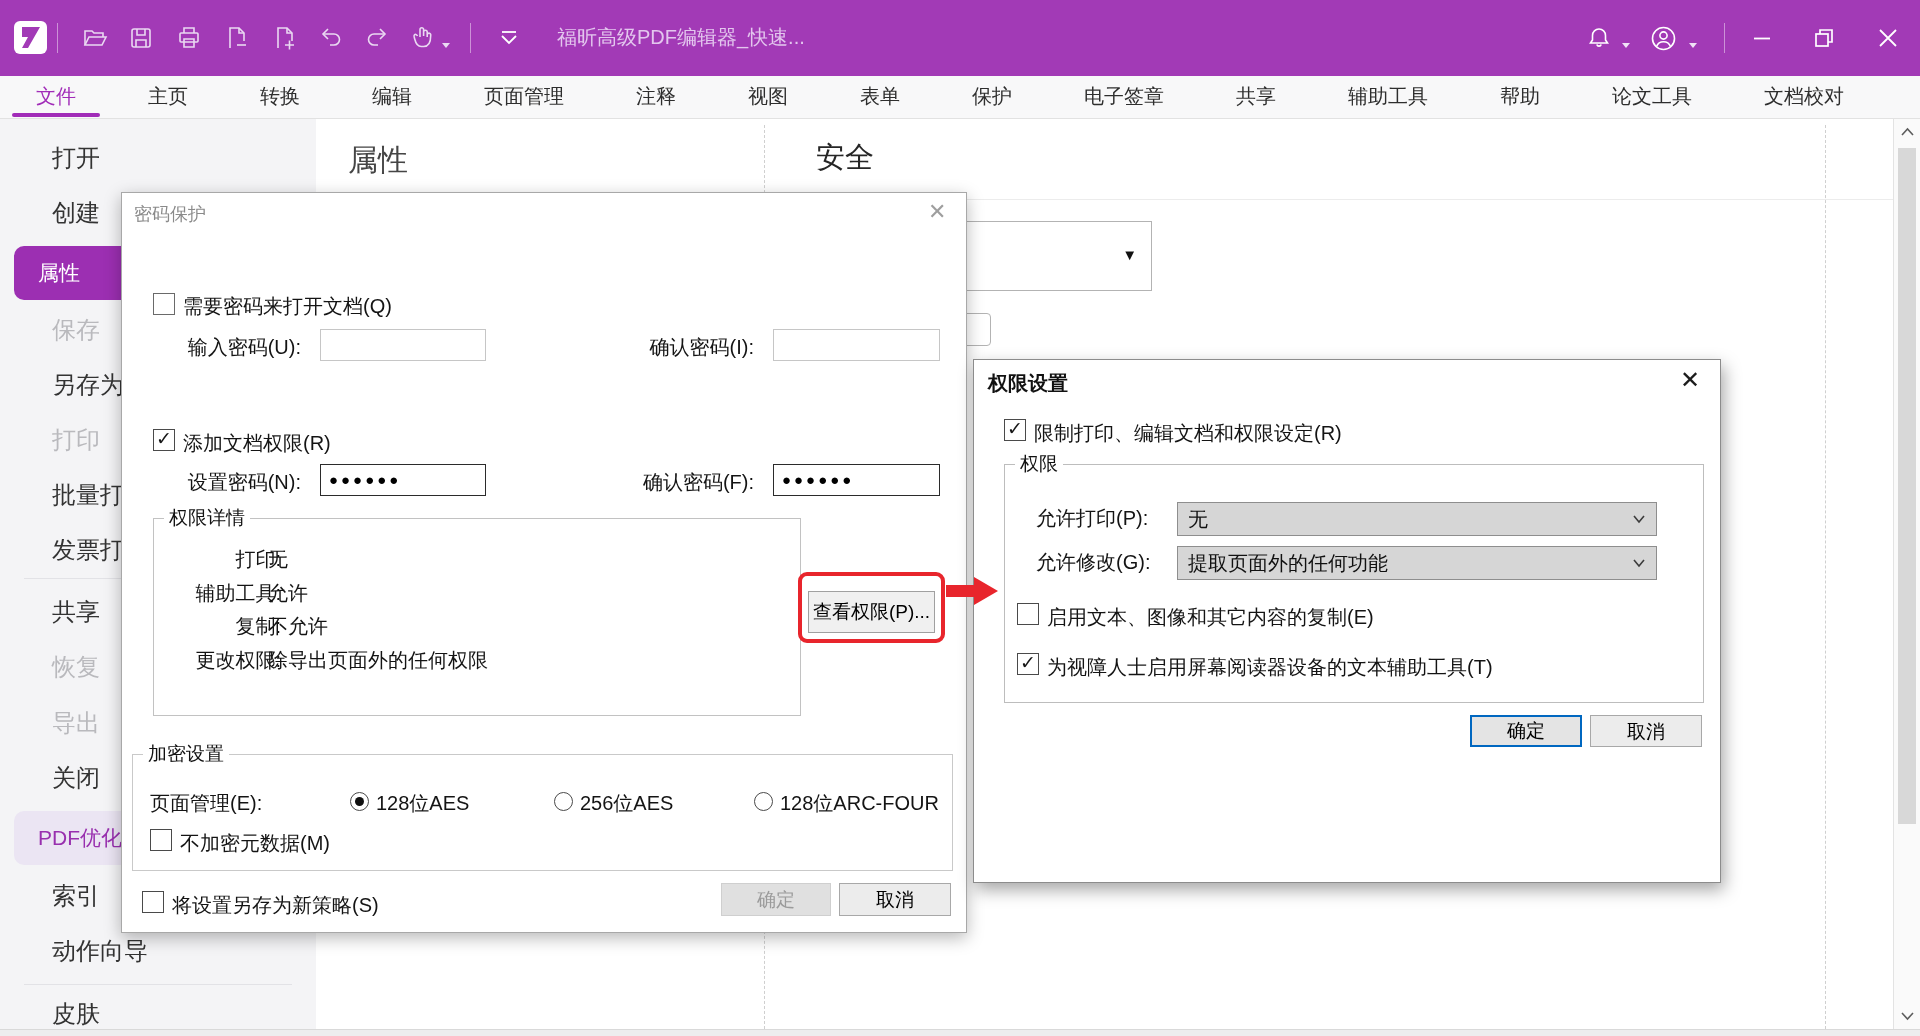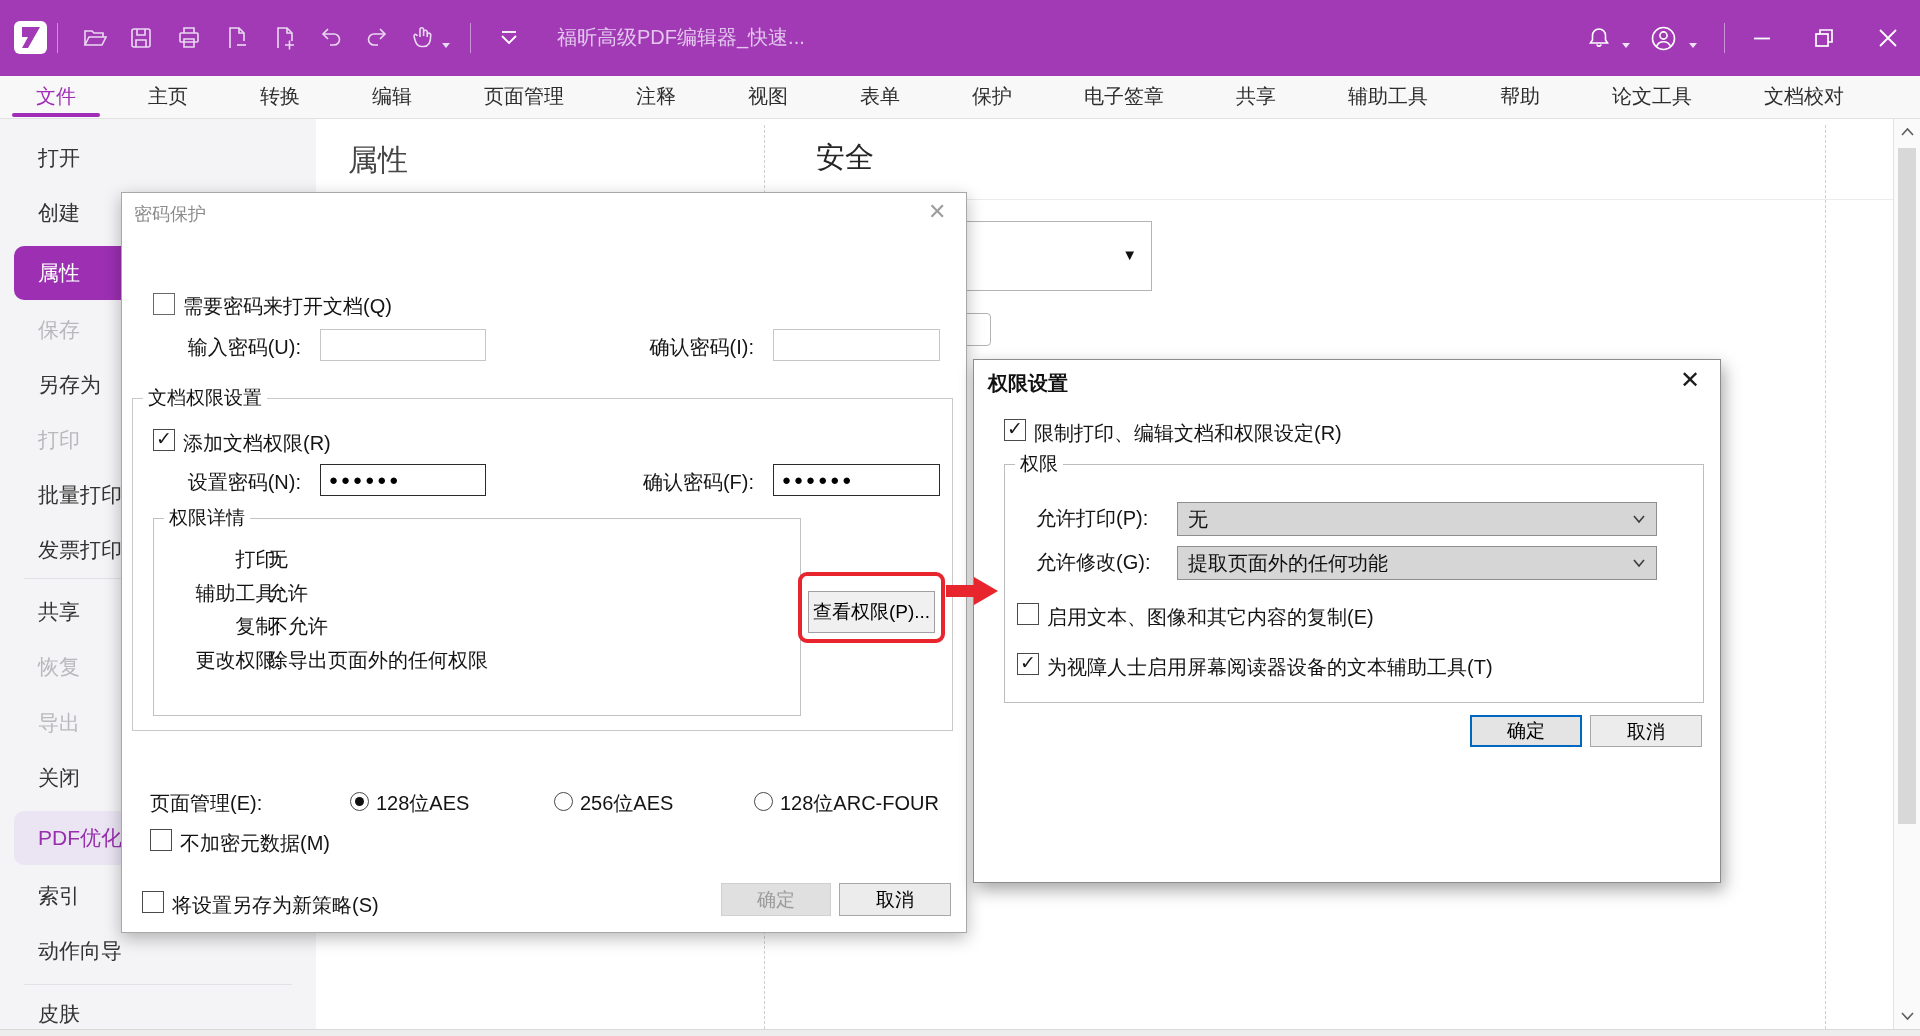--- a/index.html
+++ b/index.html
@@ -16,21 +16,21 @@
   .searchbox input{position:absolute;left:58px;top:10px;width:460px;height:30px;background:transparent;border:none;outline:none;
        font-size:20px;color:#fff;font-family:inherit;}
   .searchbox input::placeholder{color:rgba(255,255,255,.55);}
   
   .menubar{left:0;top:76px;width:1920px;height:43px;background:#f8f8f9;border-bottom:1px solid #e2e2e2;display:flex;box-sizing:border-box;}
   .menu-item{padding:0 36px;line-height:41px;font-size:20px;color:#2e2e2e;position:relative;white-space:nowrap;cursor:default;}
   .menu-item.active{color:#a12cb8;}
   .menu-item.active::after{content:"";position:absolute;left:12px;right:12px;bottom:1px;height:4px;border-radius:2px;background:#a12cb8;}
   
   .sidebar{left:0;top:119px;width:316px;height:910px;background:#f4f4f6;}
-  .side-item{position:absolute;left:0;width:316px;height:44px;line-height:44px;font-size:21px;color:#333;padding-left:38px;box-sizing:border-box;}
+  .side-item{position:absolute;left:0;width:316px;height:44px;line-height:44px;font-size:24px;color:#333;padding-left:52px;box-sizing:border-box;}
   .side-item.disabled{color:#b9b9bd;}
   .side-pill{position:absolute;left:14px;width:294px;height:54px;border-radius:10px;line-height:54px;font-size:21px;padding-left:24px;box-sizing:border-box;}
   .side-pill.active{background:#9c2fb2;color:#fff;}
   .side-pill.highlight{background:#ebe5f3;color:#982fae;}
   .side-div{position:absolute;left:24px;width:268px;height:1px;background:#e2e2e6;}
   
   .content-title{position:absolute;font-size:30px;color:#454545;}
   .section-title{position:absolute;font-size:29px;color:#262626;}
   .hline{position:absolute;height:1px;background:#ececec;}
   .vdash{position:absolute;width:0;border-left:1px dashed #cfcfcf;}
@@ -259,43 +259,43 @@
   <div class="dlg-title1">密码保护</div>
   <div class="dlg-close1">✕</div>
 
   <div class="cb" style="left:31px;top:100px;border-color:#6a6a6a"></div>
   <div class="dlabel" style="left:61px;top:100px">需要密码来打开文档(Q)</div>
   <div class="rlabel" style="left:10px;top:141px;width:169px">输入密码(U):</div>
   <div class="ibox light" style="left:198px;top:136px;width:166px;height:32px"></div>
   <div class="rlabel" style="left:450px;top:141px;width:182px">确认密码(I):</div>
   <div class="ibox light" style="left:651px;top:136px;width:167px;height:32px"></div>
 
-  <div class="grp" style="left:10px;top:205px;width:821px;height:333px">
-    <span class="lgd">文档权限设置</span>
-  </div>
   <div class="cb" style="left:31px;top:236px">✓</div>
   <div class="dlabel" style="left:61px;top:237px">添加文档权限(R)</div>
   <div class="rlabel" style="left:10px;top:276px;width:169px">设置密码(N):</div>
   <div class="ibox dark" style="left:198px;top:271px;width:166px;height:32px">●●●●●●</div>
   <div class="rlabel" style="left:450px;top:276px;width:182px">确认密码(F):</div>
   <div class="ibox dark" style="left:651px;top:271px;width:167px;height:32px">●●●●●●</div>
 
   <div class="grp" style="left:31px;top:325px;width:648px;height:198px;border-color:#c2c2c2">
     <span class="lgd">权限详情</span>
     <div class="detail-label" style="right:519px;top:27px">打印:</div>
     <div class="detail-value" style="left:114px;top:27px">无</div>
     <div class="detail-label" style="right:519px;top:61px">辅助工具:</div>
     <div class="detail-value" style="left:114px;top:61px">允许</div>
     <div class="detail-label" style="right:519px;top:94px">复制:</div>
     <div class="detail-value" style="left:114px;top:94px">不允许</div>
     <div class="detail-label" style="right:519px;top:128px">更改权限:</div>
     <div class="detail-value" style="left:114px;top:128px">除导出页面外的任何权限</div>
   </div>
   <div class="btn view" style="left:686px;top:398px;width:127px;height:42px">查看权限(P)...</div>
 
+  <div class="grp" style="left:10px;top:561px;width:821px;height:117px">
+    <span class="lgd">加密设置</span>
+  </div>
   <div class="dlabel" style="left:28px;top:597px">页面管理(E):</div>
   <div class="radio sel" style="left:228px;top:599px"></div>
   <div class="dlabel" style="left:254px;top:597px">128位AES</div>
   <div class="radio" style="left:432px;top:599px"></div>
   <div class="dlabel" style="left:458px;top:597px">256位AES</div>
   <div class="radio" style="left:632px;top:599px"></div>
   <div class="dlabel" style="left:658px;top:597px">128位ARC-FOUR</div>
   <div class="cb" style="left:28px;top:636px"></div>
   <div class="dlabel" style="left:58px;top:637px">不加密元数据(M)</div>
 

